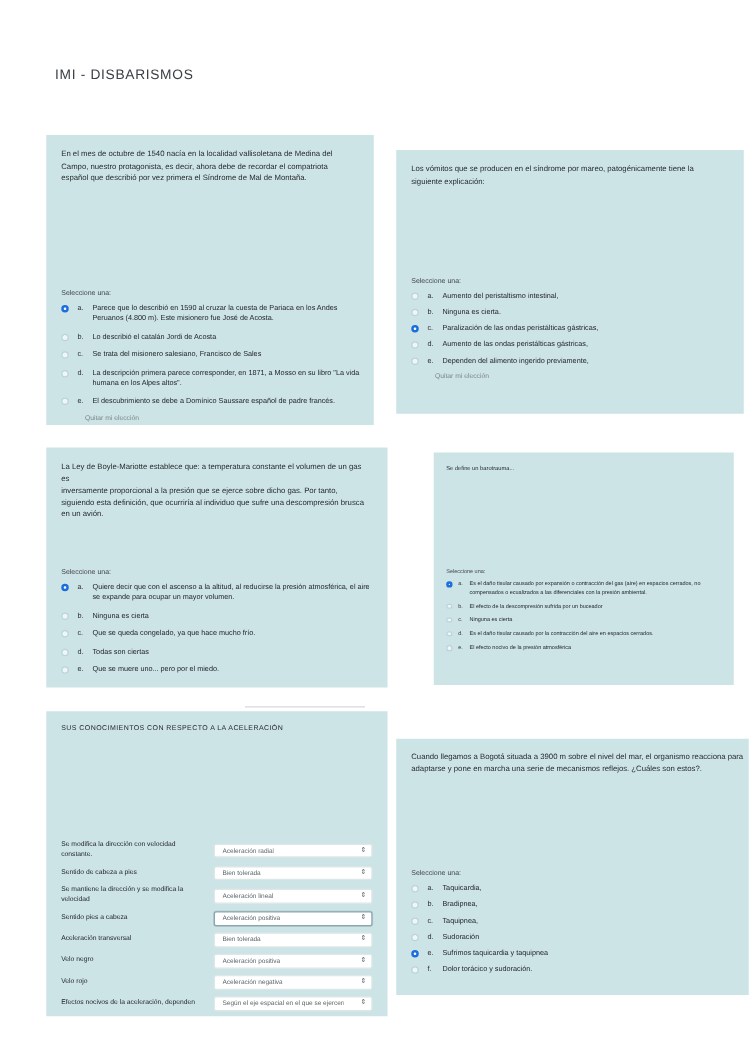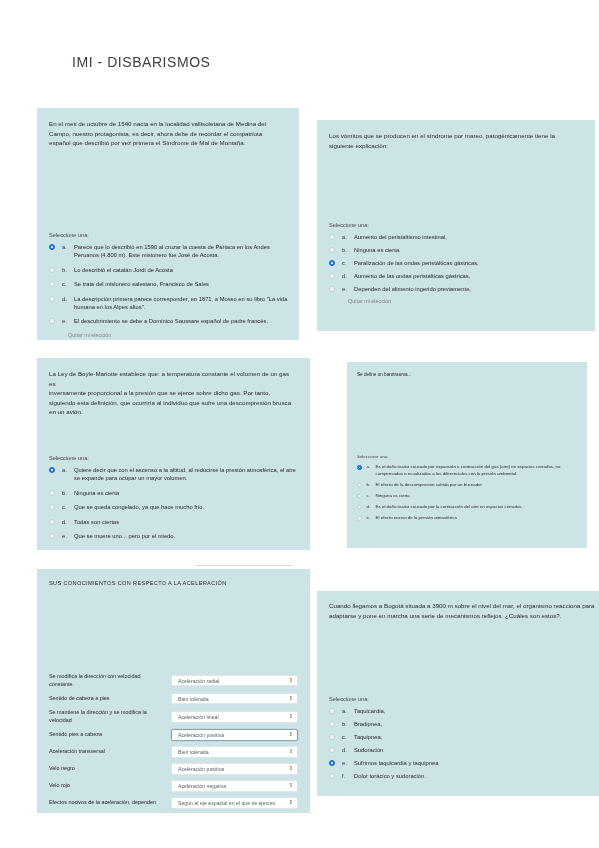--- a/index.html
+++ b/index.html
@@ -16,23 +16,23 @@
     color: #2b2b2b;
     -webkit-font-smoothing: antialiased;
   }
   .page {
     position: absolute;
     inset: 0;
     background: #ffffff;
   }
   .doc-title {
     position: absolute;
-    left: 72px;
+    left: 44px;
     top: 54px;
-    font-size: 14px;
+    font-size: 11px;
     letter-spacing: 0.55px;
     color: #3a3f45;
     font-weight: 400;
     white-space: nowrap;
   }
 
   
   .qpanel {
     position: absolute;
     background: #cde4e6;

